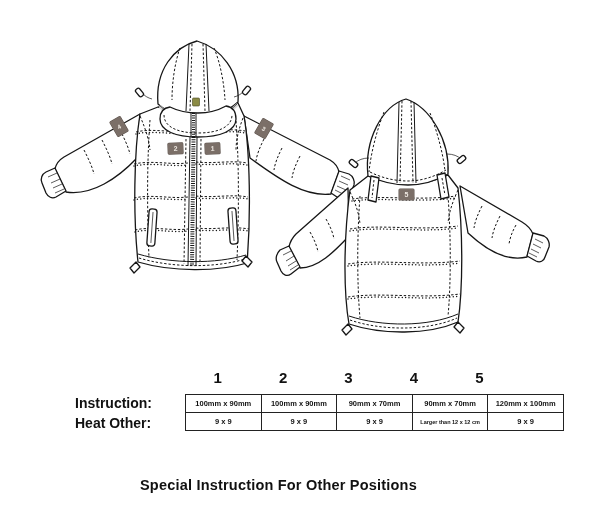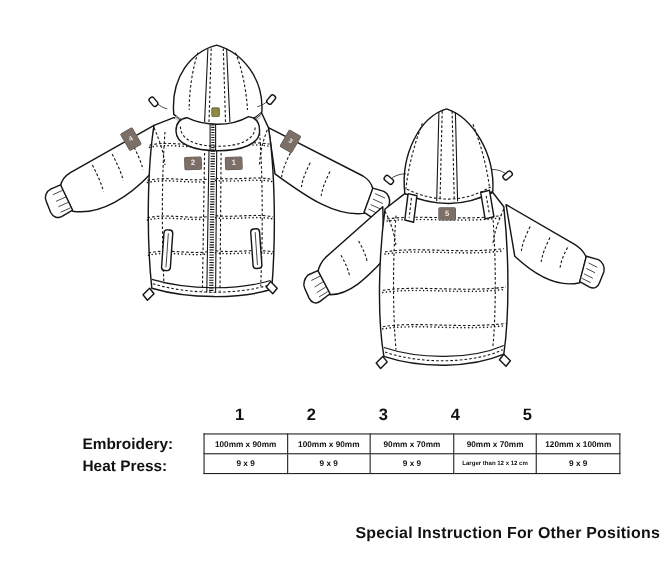--- a/index.html
+++ b/index.html
@@ -30,21 +30,21 @@
   
   .row-labels{position:absolute;left:75px;top:394px;font-weight:bold;font-size:14px;}
   .row-labels div{height:19.5px;line-height:19.5px;}
   .col-heads{position:absolute;left:185px;top:369px;width:327px;display:flex;}
   .col-heads div{flex:1;text-align:center;font-weight:bold;font-size:15px;}
   table.grid{position:absolute;left:185px;top:394px;width:379px;border-collapse:collapse;
              table-layout:fixed;}
   table.grid td{border:1.2px solid #222;height:17px;text-align:center;vertical-align:middle;
                 font-weight:bold;font-size:7.5px;padding:0;white-space:nowrap;overflow:hidden;}
   table.grid td.small{font-size:5.5px;}
-  .footer{position:absolute;left:140px;top:477px;width:460px;text-align:right;
+  .footer{position:absolute;left:140px;top:477px;width:460px;text-align:left;
           font-weight:bold;font-size:14.5px;letter-spacing:.2px;}
 </style>
 </head>
 <body>
 
 <div class="sheet">
 
   <div class="art">
     <svg width="600" height="365" viewBox="0 0 600 365">
 
@@ -164,22 +164,22 @@
 
   <div class="col-heads">
     <div>1</div>
     <div>2</div>
     <div>3</div>
     <div>4</div>
     <div>5</div>
   </div>
 
   <div class="row-labels">
-    <div>Embroidery:</div>
-    <div>Heat Press:</div>
+    <div>Instruction:</div>
+    <div>Heat Other:</div>
   </div>
 
   <table class="grid">
     <tbody>
       <tr>
         <td>100mm x 90mm</td>
         <td>100mm x 90mm</td>
         <td>90mm x 70mm</td>
         <td>90mm x 70mm</td>
         <td>120mm x 100mm</td>

